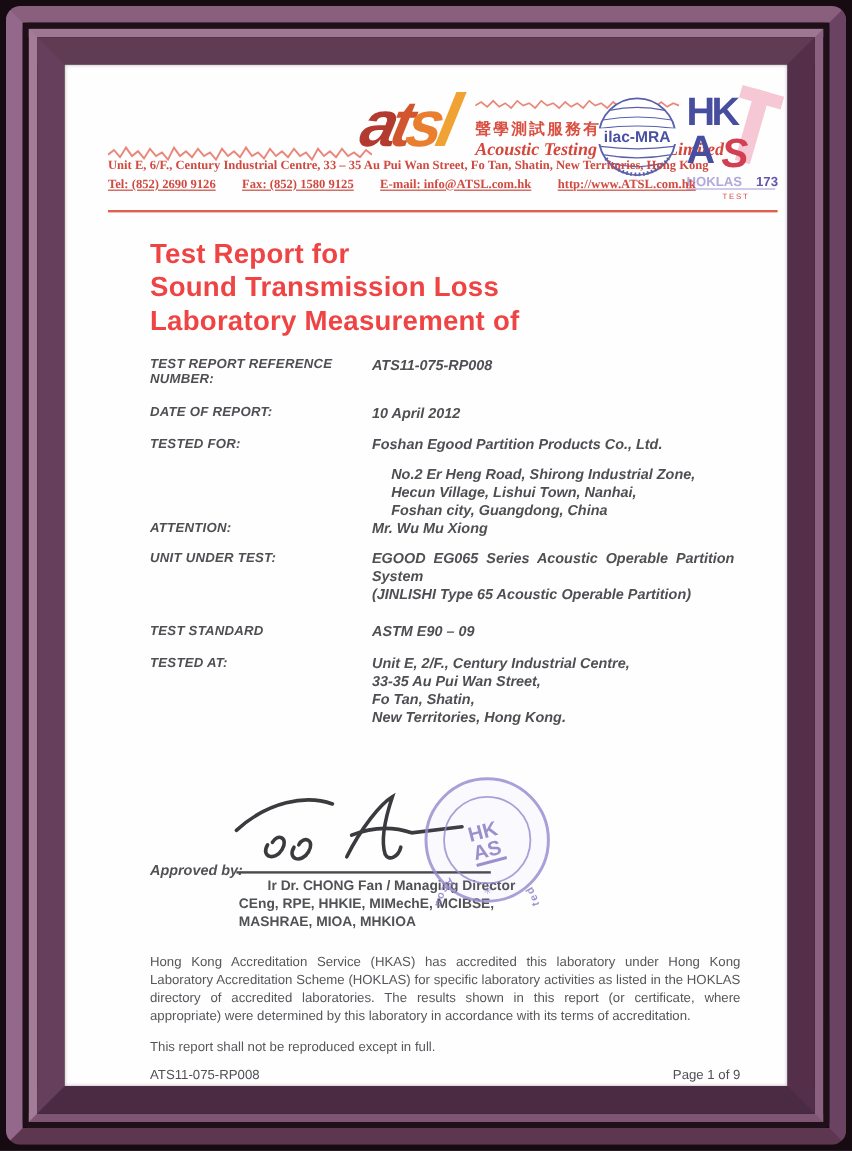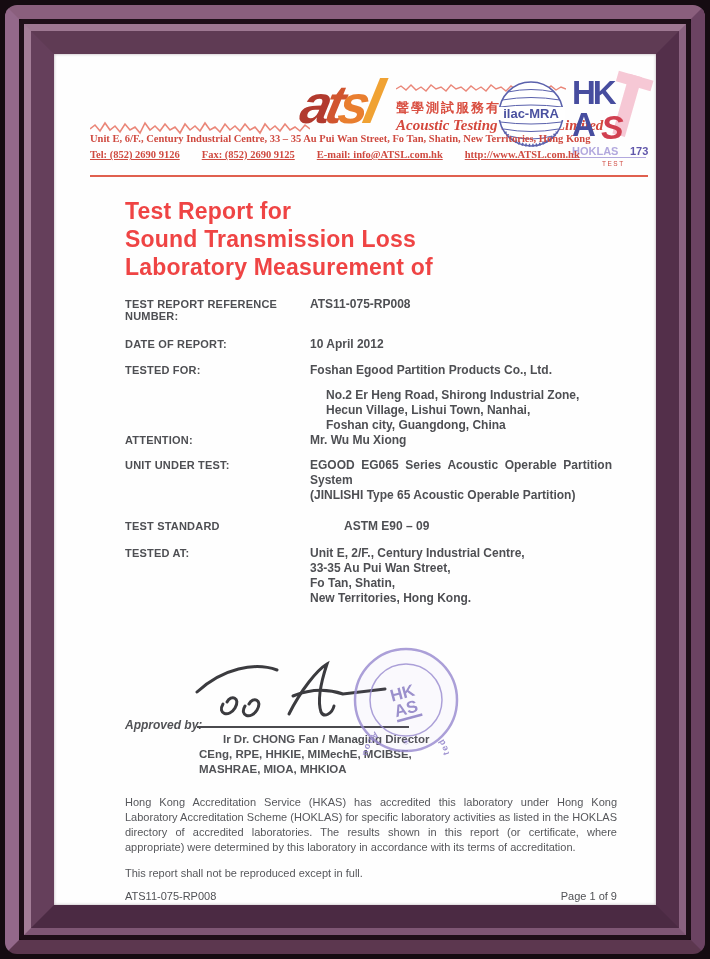--- a/index.html
+++ b/index.html
@@ -30,26 +30,26 @@
   .addr { position:absolute; left:0; top:61px; font:bold 10.5px "Liberation Serif", serif; color:#cf4a40; white-space:nowrap; }
   .contacts { position:absolute; left:0; top:77px; display:flex; gap:22px;
               font:bold 10.5px "Liberation Serif", serif; color:#cf4a40; white-space:nowrap;text-decoration:underline; }
   .rule { height:2px; background:#e0604f; margin-top:6px; width:558px; }
 
   
   .title { margin:20px 0 16px 35px; font-size:23px; font-weight:bold; color:#ef4444; line-height:28px; letter-spacing:.2px; }
 
   
   .fields { margin:16px 0 0 35px; }
-  .row { display:flex; }
+  .row { display:flex;font-style:italic; }
   .row .label { width:185px; flex:none; font-size:11px; font-weight:bold; color:#4e4f53; letter-spacing:.2px; padding-top:1px; }
   .row .value { width:302px; font-size:12px; font-weight:bold; color:#4e4f53; line-height:15px;
                 white-space:pre-line; text-align:justify; }
   .g1 { margin-top:15px; } .g2 { margin-top:11px; } .g3 { margin-top:10px;gap:16px; }
-  .g4 { margin-top:0px;  } .g5 { margin-top:10px; } .g6 { margin-top:16px;justify-content:space-between; }
+  .g4 { margin-top:0px;  } .g5 { margin-top:10px; } .g6 { margin-top:16px; }
   .g7 { margin-top:12px; }
 
   
   .approval { position:relative; margin:60px 0 0 35px; height:120px; }
   .approved-by { position:absolute; left:0; top:52px; font-size:12px; font-weight:bold; color:#515256;font-style:italic; }
   .sig-block { position:absolute; left:72px; top:0; width:290px; }
   .signature { position:absolute; left:-4px; top:-6px; }
   .sig-line { position:absolute; left:0; top:60px; width:212px; border-top:2px solid #4a4a4e; }
   .approver { position:absolute; left:2px; top:66px; font-size:11.5px; font-weight:bold; color:#515256; line-height:15px;padding-left:24px; }
   .credentials { position:absolute; left:2px; top:81px; font-size:11.5px; font-weight:bold; color:#515256;
@@ -114,21 +114,21 @@
           <text x="33" y="69" font-size="34" font-weight="900" font-style="italic" fill="#d13f50">S</text>
           <text x="4" y="85" font-size="11" font-weight="bold" fill="#b2a8de">HOKLAS</text>
           <text x="62" y="85" font-size="11" font-weight="bold" fill="#6157ab">173</text>
           <rect x="4" y="87" width="74" height="1" fill="#b2a8de"></rect>
           <text x="34" y="96" font-size="6.5" letter-spacing="1.5" fill="#d04b42">TEST</text>
         </svg>
 
         <div class="addr">Unit E, 6/F., Century Industrial Centre, 33 – 35 Au Pui Wan Street, Fo Tan, Shatin, New Territories, Hong Kong</div>
         <div class="contacts">
           <span>Tel: (852) 2690 9126</span>
-          <span>Fax: (852) 2690 9125</span>
+          <span>Fax: (852) 1580 9125</span>
           <span>E-mail: info@ATSL.com.hk</span>
           <span>http://www.ATSL.com.hk</span>
         </div>
       </div>
       <div class="rule"></div>
 
       <div class="title">
         <div>Test Report for</div>
         <div>Sound Transmission Loss</div>
         <div>Laboratory Measurement of</div>

